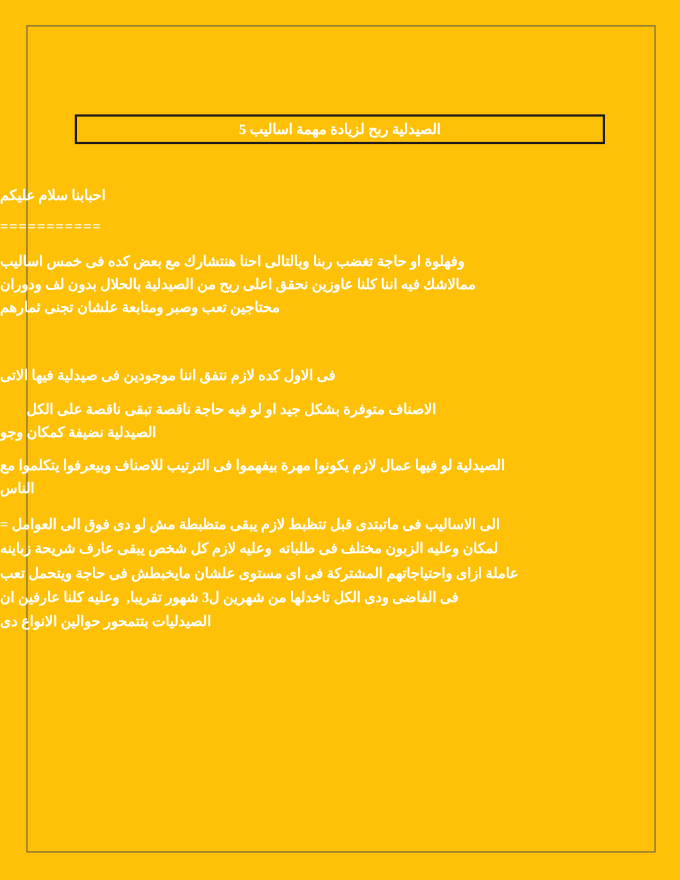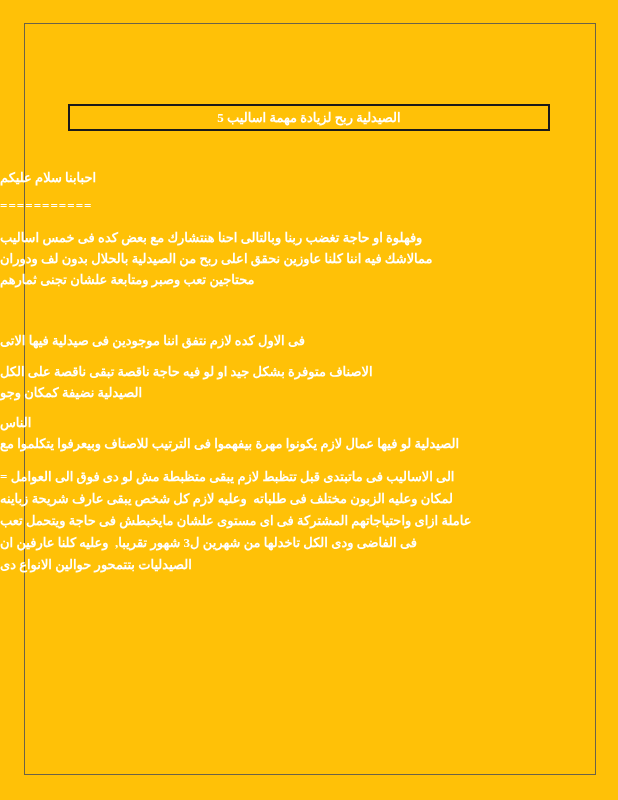--- a/index.html
+++ b/index.html
@@ -43,21 +43,21 @@
     white-space:nowrap;
     direction:ltr;
     unicode-bidi:plaintext;
     font-family:Liberation Serif, serif;
   }
   .title-box .line{line-height:23px;}
   .greeting{margin-top:36px;}
   .divider{margin-top:7px;letter-spacing:1px;}
   .intro{margin-top:11px;}
   .agree{margin-top:40px;}
-  .items{margin-top:10px;}
+  .items{margin-top:10px;margin-left:24px;}
   .clean{margin-top:0;}
   .staff{margin-top:9px;}
   .factors{margin-top:12px;}
   .factors .line{line-height:22px;}
 </style>
 </head>
 <body>
 
 <div class="frame"></div>
 
@@ -77,22 +77,22 @@
     <div class="line">محتاجين‎ تعب‎ وصبر‎ ومتابعة‎ علشان‎ تجنى‎ ثمارهم</div>
   </div>
 
   <div class="line agree">فى‎ الاول‎ كده‎ لازم‎ نتفق‎ اننا‎ موجودين‎ فى‎ صيدلية‎ فيها‎ الاتى</div>
 
   <div class="line items">الاصناف‎ متوفرة‎ بشكل‎ جيد‎ او‎ لو‎ فيه‎ حاجة‎ ناقصة‎ تبقى‎ ناقصة‎ على‎ الكل</div>
 
   <div class="line clean">الصيدلية‎ نضيفة‎ كمكان‎ وجو</div>
 
   <div class="staff">
+    <div class="line">الصيدلية‎ لو‎ فيها‎ عمال‎ لازم‎ يكونوا‎ مهرة‎ بيفهموا‎ فى‎ الترتيب‎ للاصناف‎ وبيعرفوا‎ يتكلموا‎ مع</div>
     <div class="line">الناس</div>
-    <div class="line">الصيدلية‎ لو‎ فيها‎ عمال‎ لازم‎ يكونوا‎ مهرة‎ بيفهموا‎ فى‎ الترتيب‎ للاصناف‎ وبيعرفوا‎ يتكلموا‎ مع</div>
   </div>
 
   <div class="factors">
     <div class="line">=‎ العوامل‎ الى‎ فوق‎ دى‎ لو‎ مش‎ متظبطة‎ يبقى‎ لازم‎ تتظبط‎ قبل‎ ماتبتدى‎ فى‎ الاساليب‎ الى</div>
     <div class="line">لمكان‎ وعليه‎ الزبون‎ مختلف‎ فى‎ طلباته‎ ‎ وعليه‎ لازم‎ كل‎ شخص‎ يبقى‎ عارف‎ شريحة‎ زباينه</div>
     <div class="line">عاملة‎ ازاى‎ واحتياجاتهم‎ المشتركة‎ فى‎ اى‎ مستوى‎ علشان‎ مايخبطش‎ فى‎ حاجة‎ ويتحمل‎ تعب</div>
     <div class="line">فى‎ الفاضى‎ ودى‎ الكل‎ تاخدلها‎ من‎ شهرين‎ ل3‎ شهور‎ تقريبا‎ ,‎ وعليه‎ كلنا‎ عارفين‎ ان</div>
     <div class="line">الصيدليات‎ بتتمحور‎ حوالين‎ الانواع‎ دى</div>
   </div>
 

